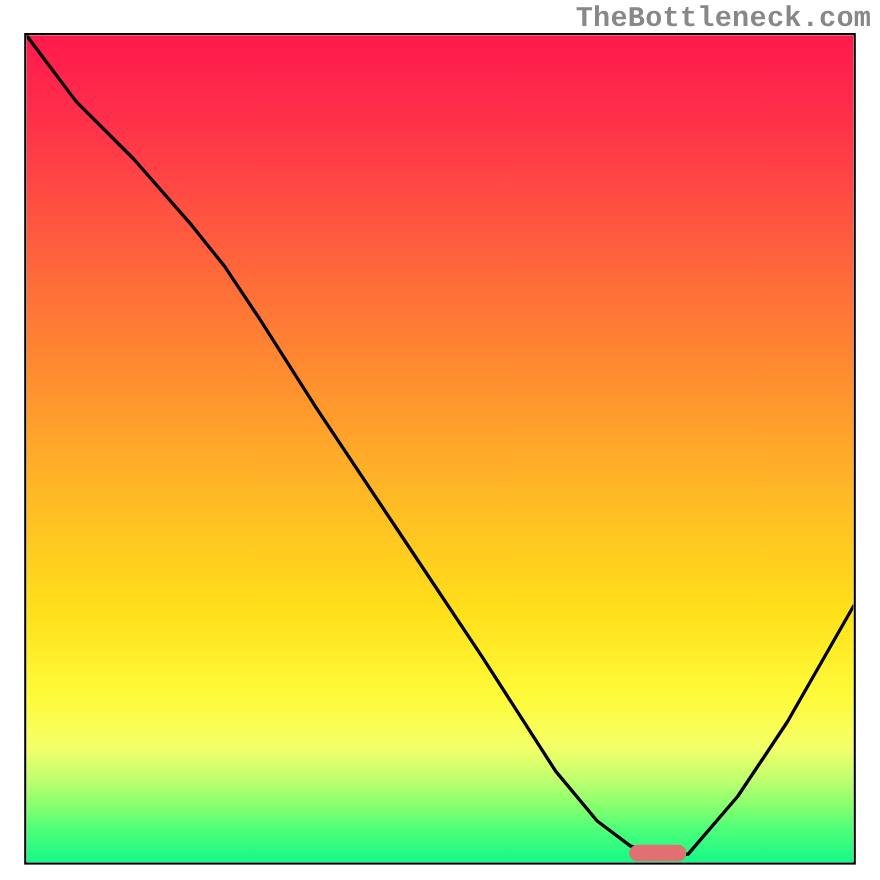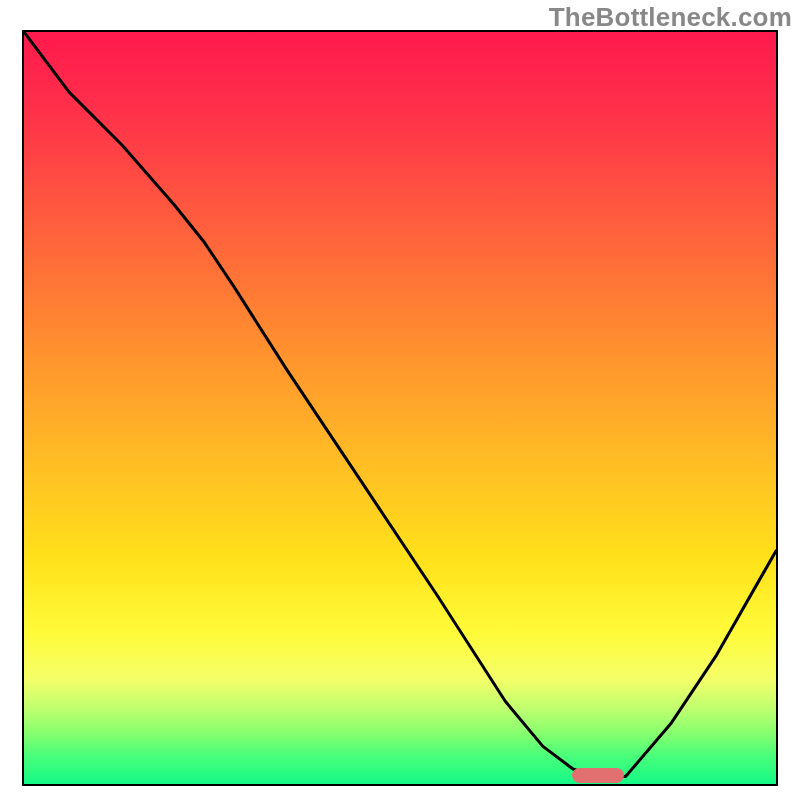--- a/index.html
+++ b/index.html
@@ -12,21 +12,21 @@
   }
   .container {
     position: relative;
     width: 800px;
     height: 800px;
   }
   .watermark {
     position: absolute;
     top: 2px;
     right: 8px;
-    font-family: Liberation Sans, sans-serif;
+    font-family: Liberation Mono, monospace;
     font-size: 26px;
     font-weight: 600;
     color: #888888;
     letter-spacing: 0.2px;
     z-index: 10;
   }
   .plot-frame {
     position: absolute;
     left: 22px;
     top: 30px;

